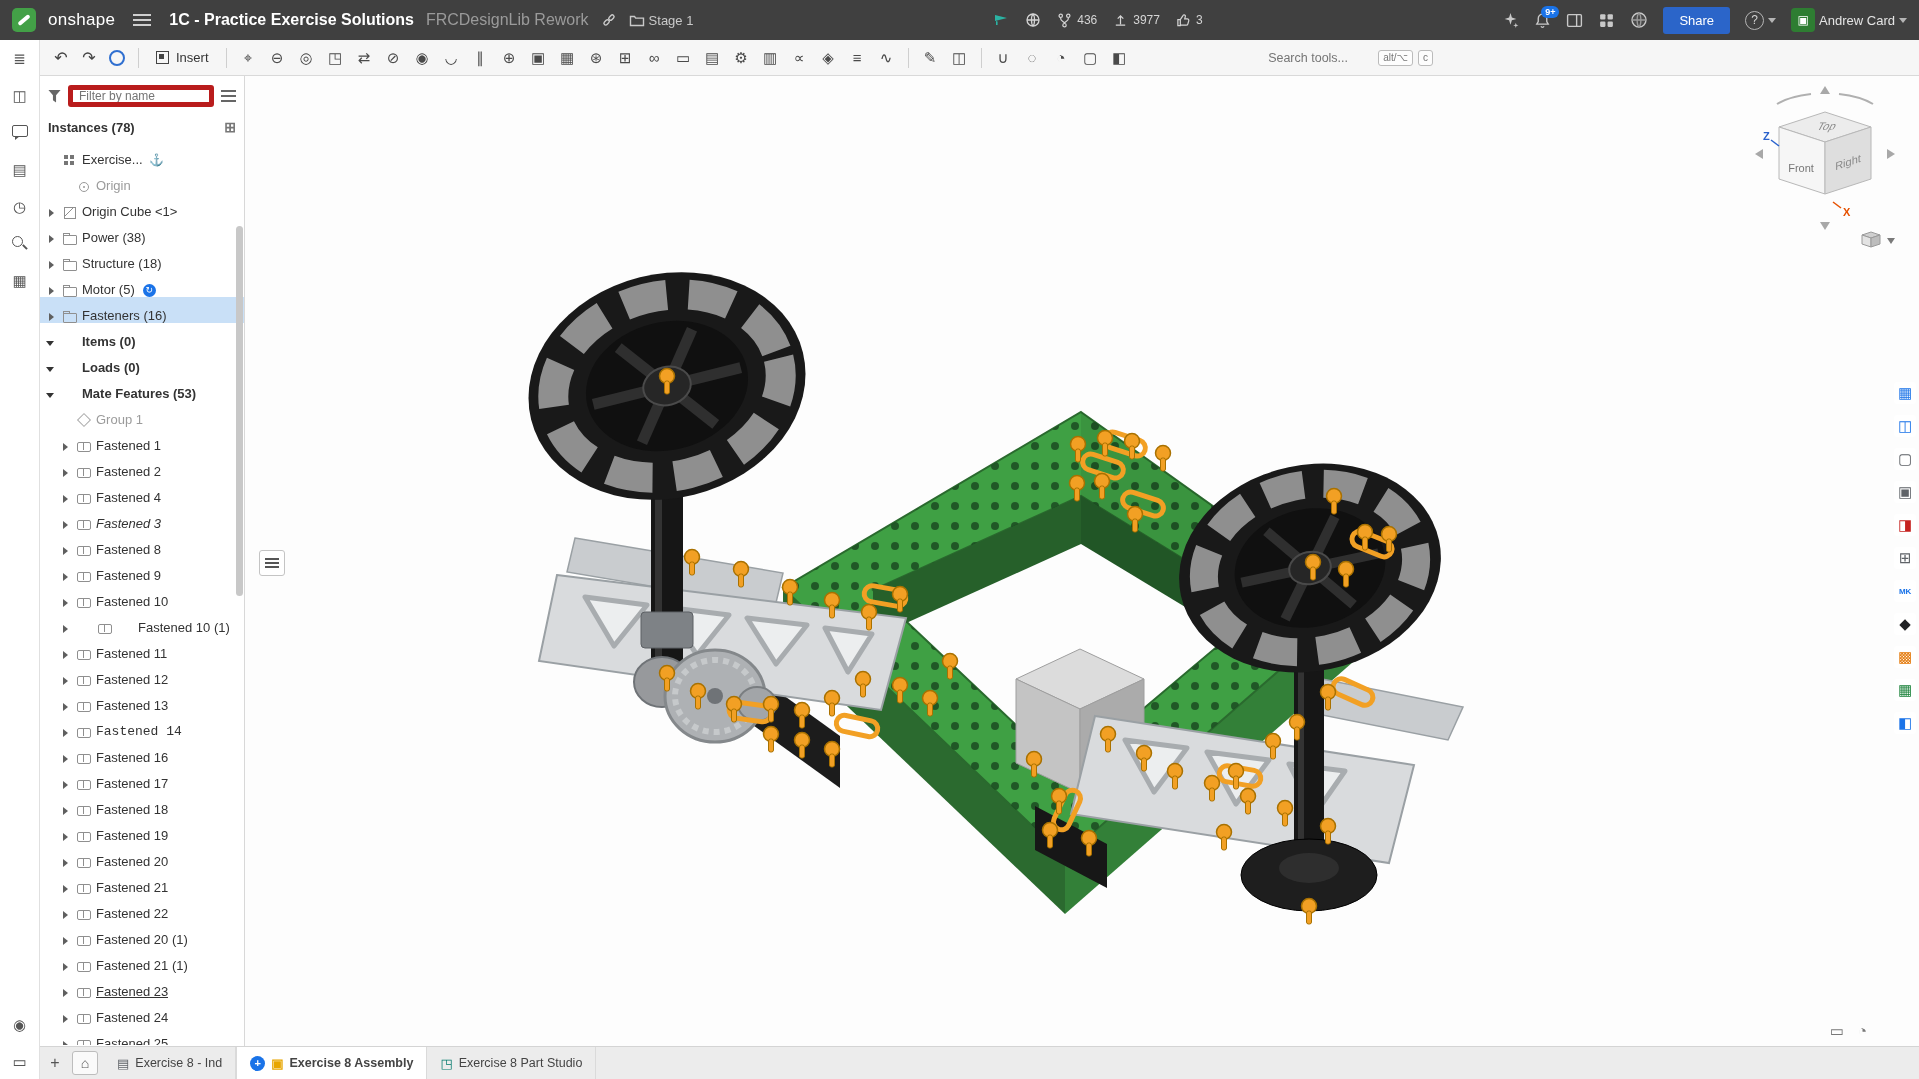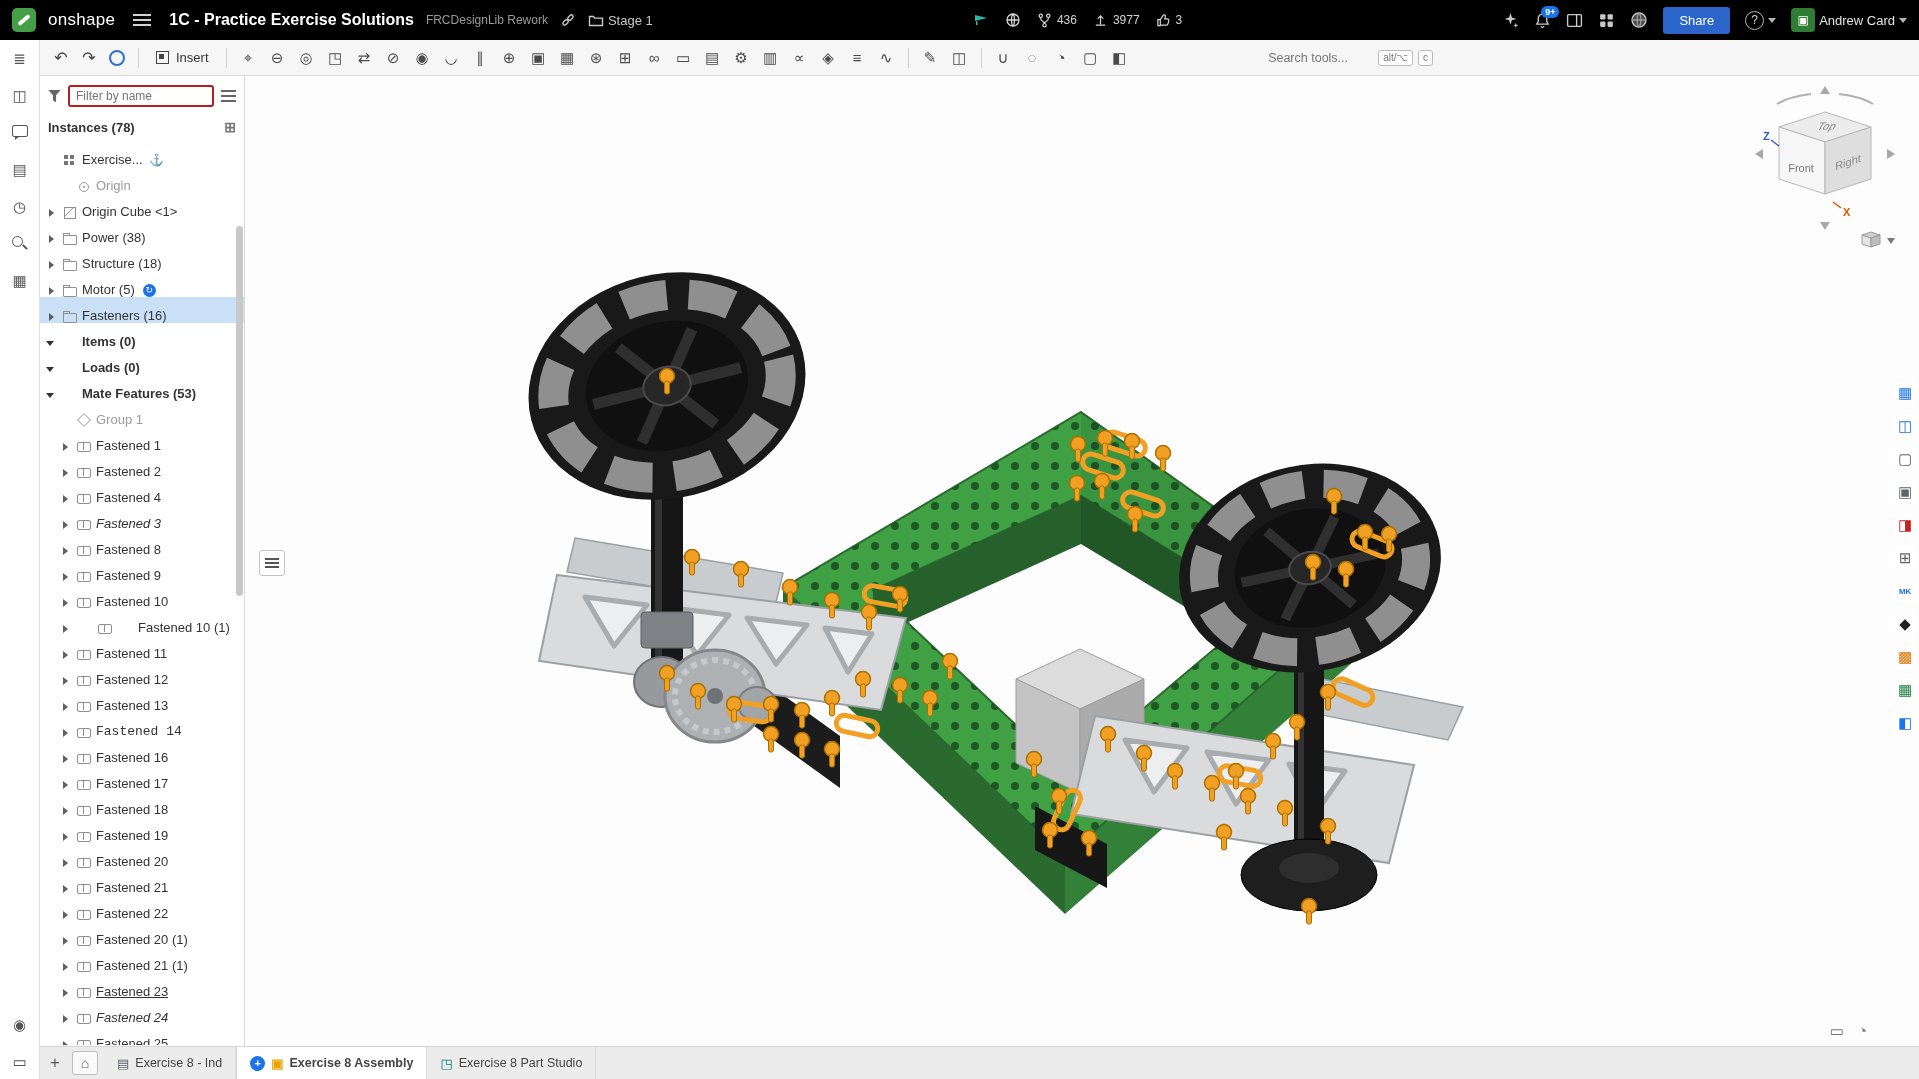--- a/index.html
+++ b/index.html
@@ -1,27 +1,27 @@
 <!DOCTYPE html>
 <html><head>
 <meta charset="utf-8">
 <style>
   *{box-sizing:border-box;margin:0;padding:0}
   html,body{width:1919px;height:1079px;overflow:hidden;font-family:"Liberation Sans",sans-serif;background:#fff}
   #app{position:relative;width:1919px;height:1079px}
 
   
-  #hdr{position:absolute;top:0;left:0;right:0;height:40px;background:#000000;display:flex;align-items:center;padding:0 12px;gap:12px;z-index:60;color:#c9c9c9}
+  #hdr{position:absolute;top:0;left:0;right:0;height:40px;background:#404040;display:flex;align-items:center;padding:0 12px;gap:12px;z-index:60;color:#c9c9c9}
   .logo-box{width:24px;height:24px;border-radius:5px;background:#43a047;position:relative;flex:0 0 24px}
   .logo-box::before{content:"";position:absolute;left:5px;top:10px;width:14px;height:4px;background:#fff;transform:rotate(-40deg);border-radius:2px}
   .logo-text{color:#fff;font-size:17px;letter-spacing:.3px}
   .burger{width:18px;height:12px;position:relative;margin:0 6px;cursor:pointer}
   .burger::before{content:"";position:absolute;left:0;top:0;width:18px;height:2px;background:#cfcfcf;box-shadow:0 5px 0 #cfcfcf,0 10px 0 #cfcfcf}
   .hdr-title{color:#fff;font-size:16px;font-weight:bold;white-space:nowrap}
-  .hdr-sub{color:#9a9a9a;font-size:12px;white-space:nowrap}
+  .hdr-sub{color:#9a9a9a;font-size:16px;white-space:nowrap}
   .hic{display:flex;align-items:center;gap:4px;color:#c9c9c9}
   .hic svg{display:block}
   .stat{display:flex;align-items:center;gap:5px;font-size:12px;color:#d4d4d4}
   #hdr-stats{display:flex;align-items:center;gap:16px;margin:0 auto}
   #hdr-right{display:flex;align-items:center;gap:15px}
   .share-btn{background:#2b65c9;color:#fff;font-size:13px;padding:6px 16px;border-radius:3px;border:none;cursor:pointer;font-family:inherit}
   .bell-wrap{position:relative}
   .badge-pill{position:absolute;top:-6px;right:-8px;background:#1a73e8;color:#fff;font-size:9px;padding:1px 4px;border-radius:7px;font-weight:bold}
   .help-circle{width:19px;height:19px;border:1.5px solid #b5b5b5;border-radius:50%;display:flex;align-items:center;justify-content:center;font-size:12px;color:#d4d4d4}
   .caret-down{width:0;height:0;border-left:4px solid transparent;border-right:4px solid transparent;border-top:5px solid #b5b5b5}
@@ -48,21 +48,21 @@
   .rail-ic.pin{margin-top:auto}
   .gi-bubble::before{content:"";position:absolute;left:2px;top:1px;width:14px;height:10px;border:1.5px solid #555;border-radius:2px}
   .gi-bubble::after{content:"";position:absolute;left:5px;top:12px;border-top:4px solid #555;border-right:5px solid transparent}
   .gi-lens::before{content:"";position:absolute;left:2px;top:1px;width:9px;height:9px;border:1.7px solid #555;border-radius:50%}
   .gi-lens::after{content:"";position:absolute;left:12px;top:11px;width:6px;height:1.8px;background:#555;transform:rotate(45deg)}
 
   
   #panel{position:absolute;top:76px;left:40px;width:205px;bottom:33px;background:#fff;border-right:1px solid #d8d8d8;z-index:30;font-size:13px;color:#333;overflow:hidden}
   #filter-row{display:flex;align-items:center;gap:7px;padding:9px 8px 5px}
   .funnel{width:13px;height:13px;background:#666;clip-path:polygon(0 0,100% 0,62% 45%,62% 100%,38% 82%,38% 45%);flex:0 0 13px}
-  #filter-input{flex:1;height:22px;border:2px solid #b91c1c;border-radius:3px;font-size:12px;padding:0 6px;color:#14532d;outline:none;font-family:inherit;min-width:0}
+  #filter-input{flex:1;height:22px;border:5px solid #b91c1c;border-radius:3px;font-size:12px;padding:0 6px;color:#14532d;outline:none;font-family:inherit;min-width:0}
   .list-toggle{width:15px;height:12px;flex:0 0 15px;background:linear-gradient(#666 2px,transparent 2px) 0 0/15px 5px repeat-y;cursor:pointer}
   #instances-hdr{display:flex;align-items:center;font-weight:bold;padding:7px 8px 6px;font-size:13px}
   .hdr-spacer{flex:1}
   .create-folder{color:#777;font-size:14px;cursor:pointer}
   #tree{overflow:hidden;height:calc(100% - 66px);position:relative}
   .trow{display:flex;align-items:flex-end;height:26px;gap:5px;padding-left:6px;white-space:nowrap;cursor:pointer}
   .trow.sel{background:#c9e0f7}
   .trow.dim .t-label{color:#9b9b9b}
   .trow.section .t-label{font-weight:bold}
   .t-label{overflow:hidden;text-overflow:ellipsis}
@@ -562,21 +562,21 @@
         <span class="t-icon gi-mate"></span>
         <span class="t-label">Fastened 21 (1)</span>
 
       </div>
         <div class="trow" style="padding-left: 20px; text-decoration: underline;">
         <span class="chev gi-r"></span>
         <span class="t-icon gi-mate"></span>
         <span class="t-label">Fastened 23</span>
 
       </div>
-        <div class="trow" style="padding-left: 20px; font-style: italic;">
+        <div class="trow" style="padding-left: 20px;">
         <span class="chev gi-r"></span>
         <span class="t-icon gi-mate"></span>
         <span class="t-label">Fastened 24</span>
 
       </div>
         <div class="trow" style="padding-left: 20px;">
         <span class="chev gi-r"></span>
         <span class="t-icon gi-mate"></span>
         <span class="t-label">Fastened 25</span>
 

